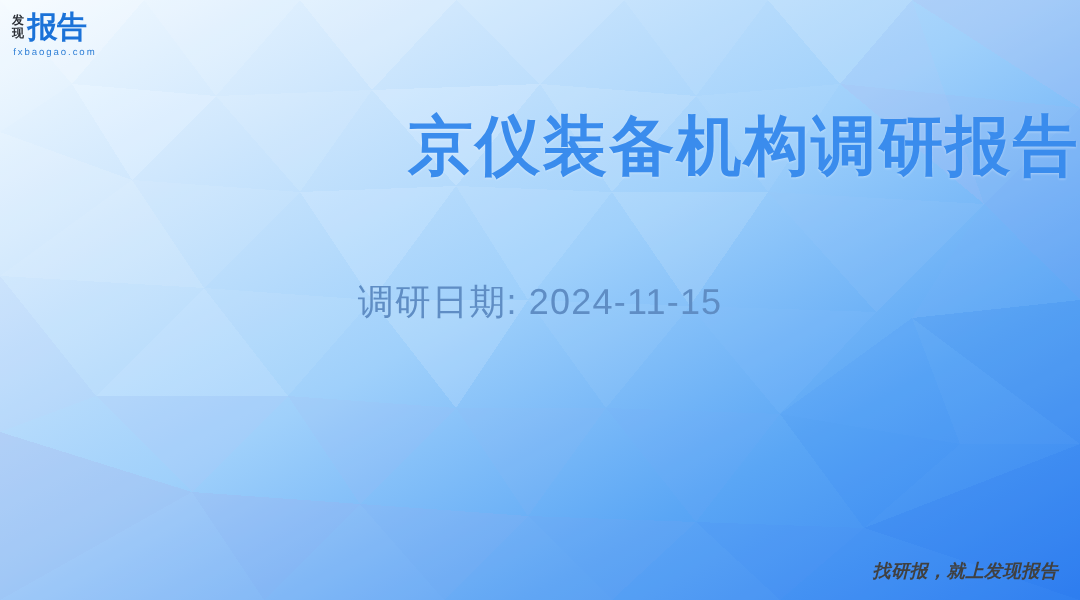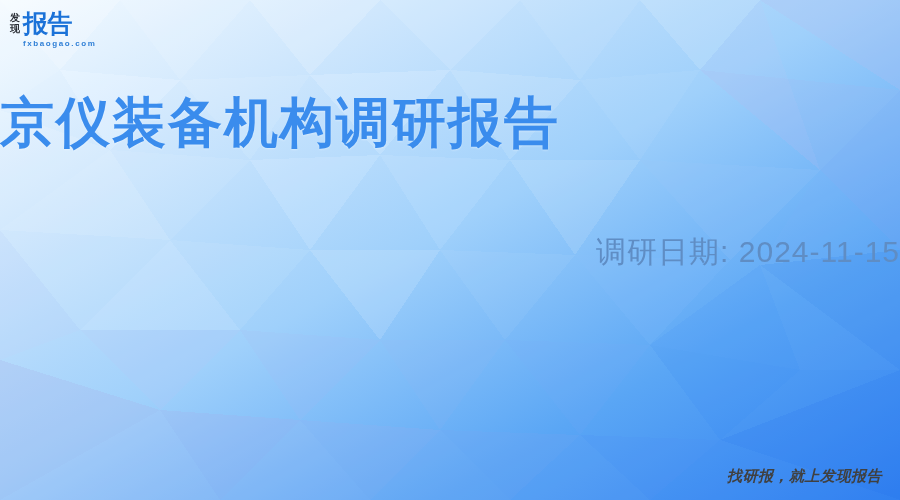--- a/index.html
+++ b/index.html
@@ -59,53 +59,53 @@
   .logo-main {
     font-size: 25px;
     font-weight: 700;
     color: #1b72d8;
     letter-spacing: -0.5px;
     line-height: 1;
     font-family: Liberation Serif, serif;
   }
   .logo-url {
     margin-top: 1px;
-    margin-left: 13px;
+    margin-left: 1px;
     font-size: 8px;
-    font-weight: 700;
+    font-weight: 400;
     color: #2f7fd6;
     letter-spacing: 1.6px;
     font-family: "Liberation Sans", "DejaVu Sans", sans-serif;
   }
 
   
   .title-wrap {
     position: absolute;
     left: 0;
     top: 92px;
     width: 900px;
-    text-align: left;
+    text-align: right;
     z-index: 5;
   }
   .cover-title {
     font-size: 54px;
     font-weight: 700;
     color: #3a8ced;
     letter-spacing: 2px;
     line-height: 1.12;
     text-shadow: 0 1px 2px rgba(255,255,255,0.35);
     font-family: "Liberation Sans", "DejaVu Sans", sans-serif;
   }
 
   .subtitle-wrap {
     position: absolute;
     left: 0;
     top: 232px;
     width: 900px;
-    text-align: right;
+    text-align: center;
     z-index: 5;
   }
   .cover-subtitle {
     font-size: 30px;
     font-weight: 400;
     color: #5f8dc4;
     letter-spacing: 1px;
     font-family: "Liberation Sans", "DejaVu Sans", sans-serif;
   }
 

